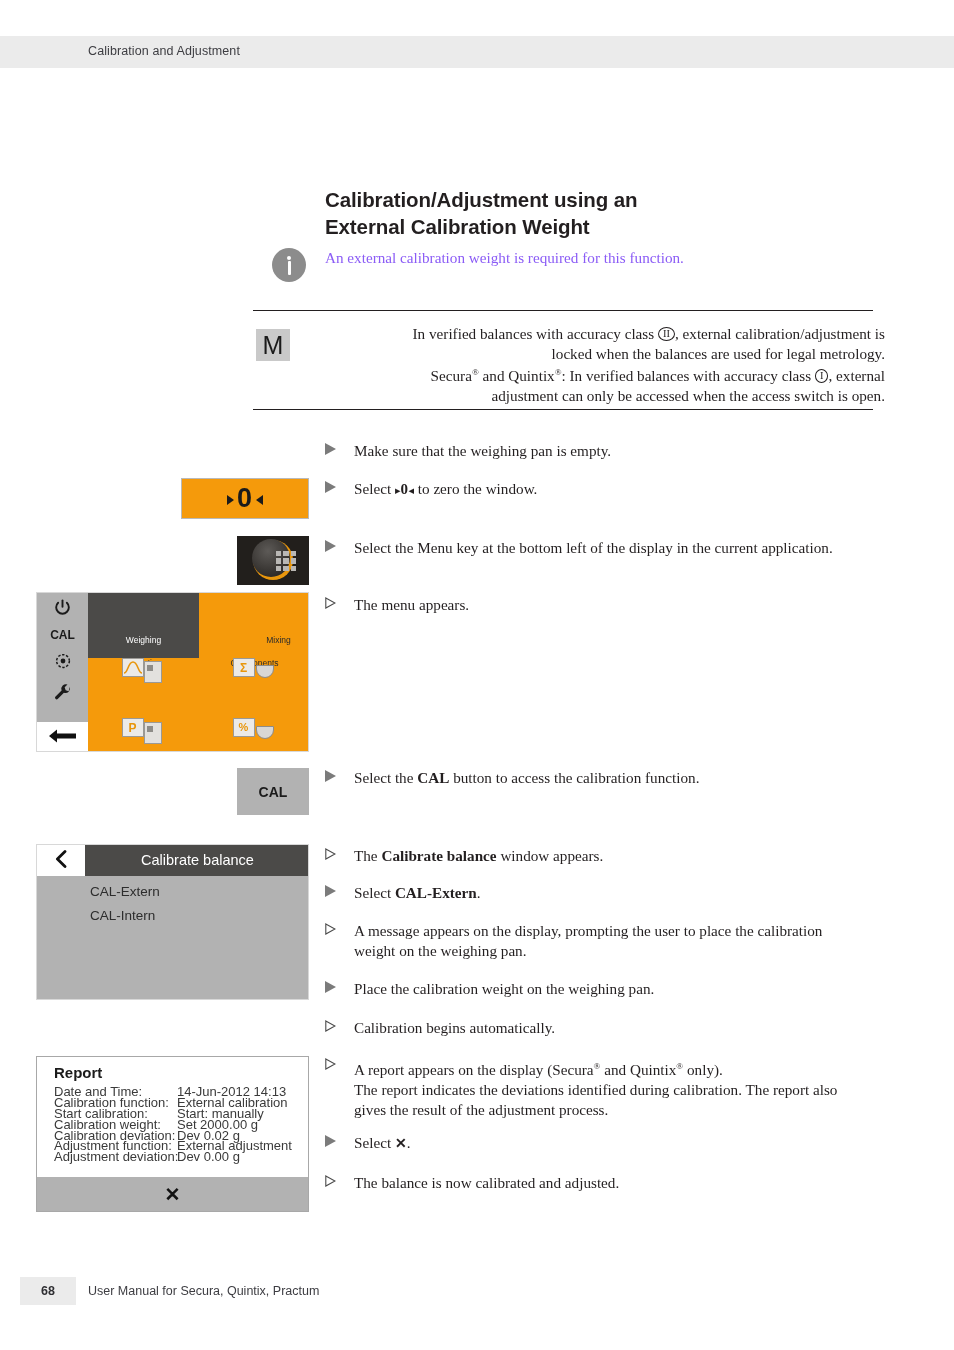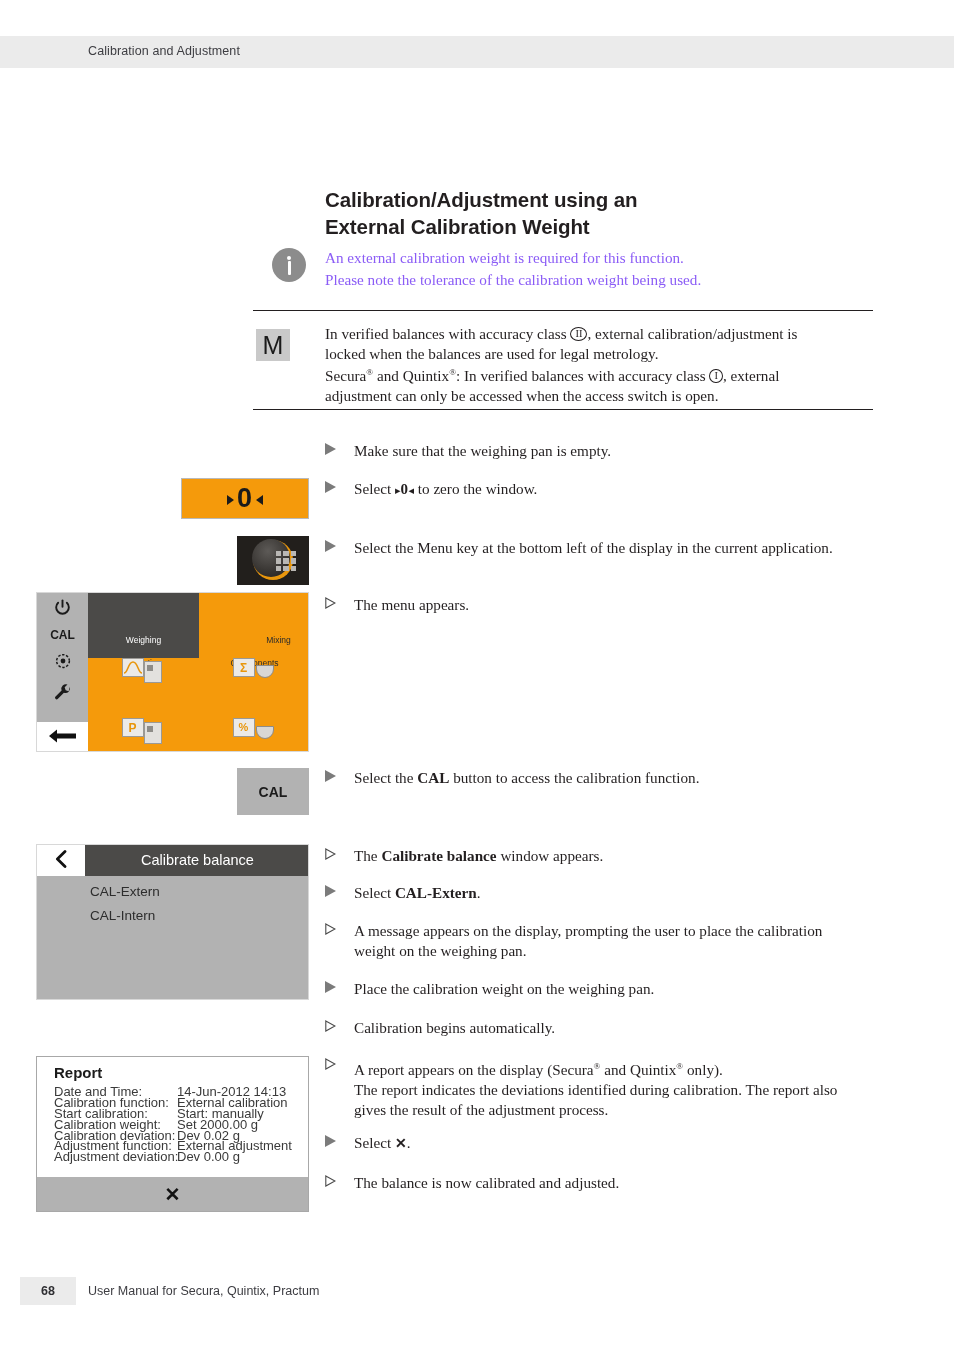--- a/index.html
+++ b/index.html
@@ -100,20 +100,21 @@
     text-align: center;
     color: #1b1b1b;
   }
   .m-text {
     position: absolute;
     left: 325px; top: 324px;
     width: 560px;
     font-size: 15.2px;
     line-height: 19.6px;
     color: #231f20;
+    text-align: right;
   }
   .acc-class {
     display: inline-block;
     border: 1px solid #231f20;
     border-radius: 50%;
     padding: 0 4px;
     font-size: 10.5px;
     line-height: 12px;
     vertical-align: 2px;
     font-family: "Liberation Serif", serif;
@@ -474,21 +475,20 @@
   <div class="title-line">Calibration/Adjustment using an</div>
   <div class="title-line">External Calibration Weight</div>
 </div>
 
 <div class="info-icon">
   <span class="dot"></span>
   <span class="bar"></span>
 </div>
 <div class="info-text">
   <span>An external calibration weight is required for this function.</span><br>
-  <span>Please note the tolerance of the calibration weight being used.</span>
 </div>
 
 <div class="rule rule-top"></div>
 <div class="m-badge">M</div>
 <div class="m-text">
   <span>In verified balances with accuracy class</span>
   <span class="acc-class">II</span><span>, external calibration/adjustment is</span><br>
   <span>locked when the balances are used for legal metrology.</span><br>
   <span>Secura</span><sup class="reg">®</sup>
   and <span>Quintix</span><sup class="reg">®</sup><span>: In verified balances with accuracy class</span>

